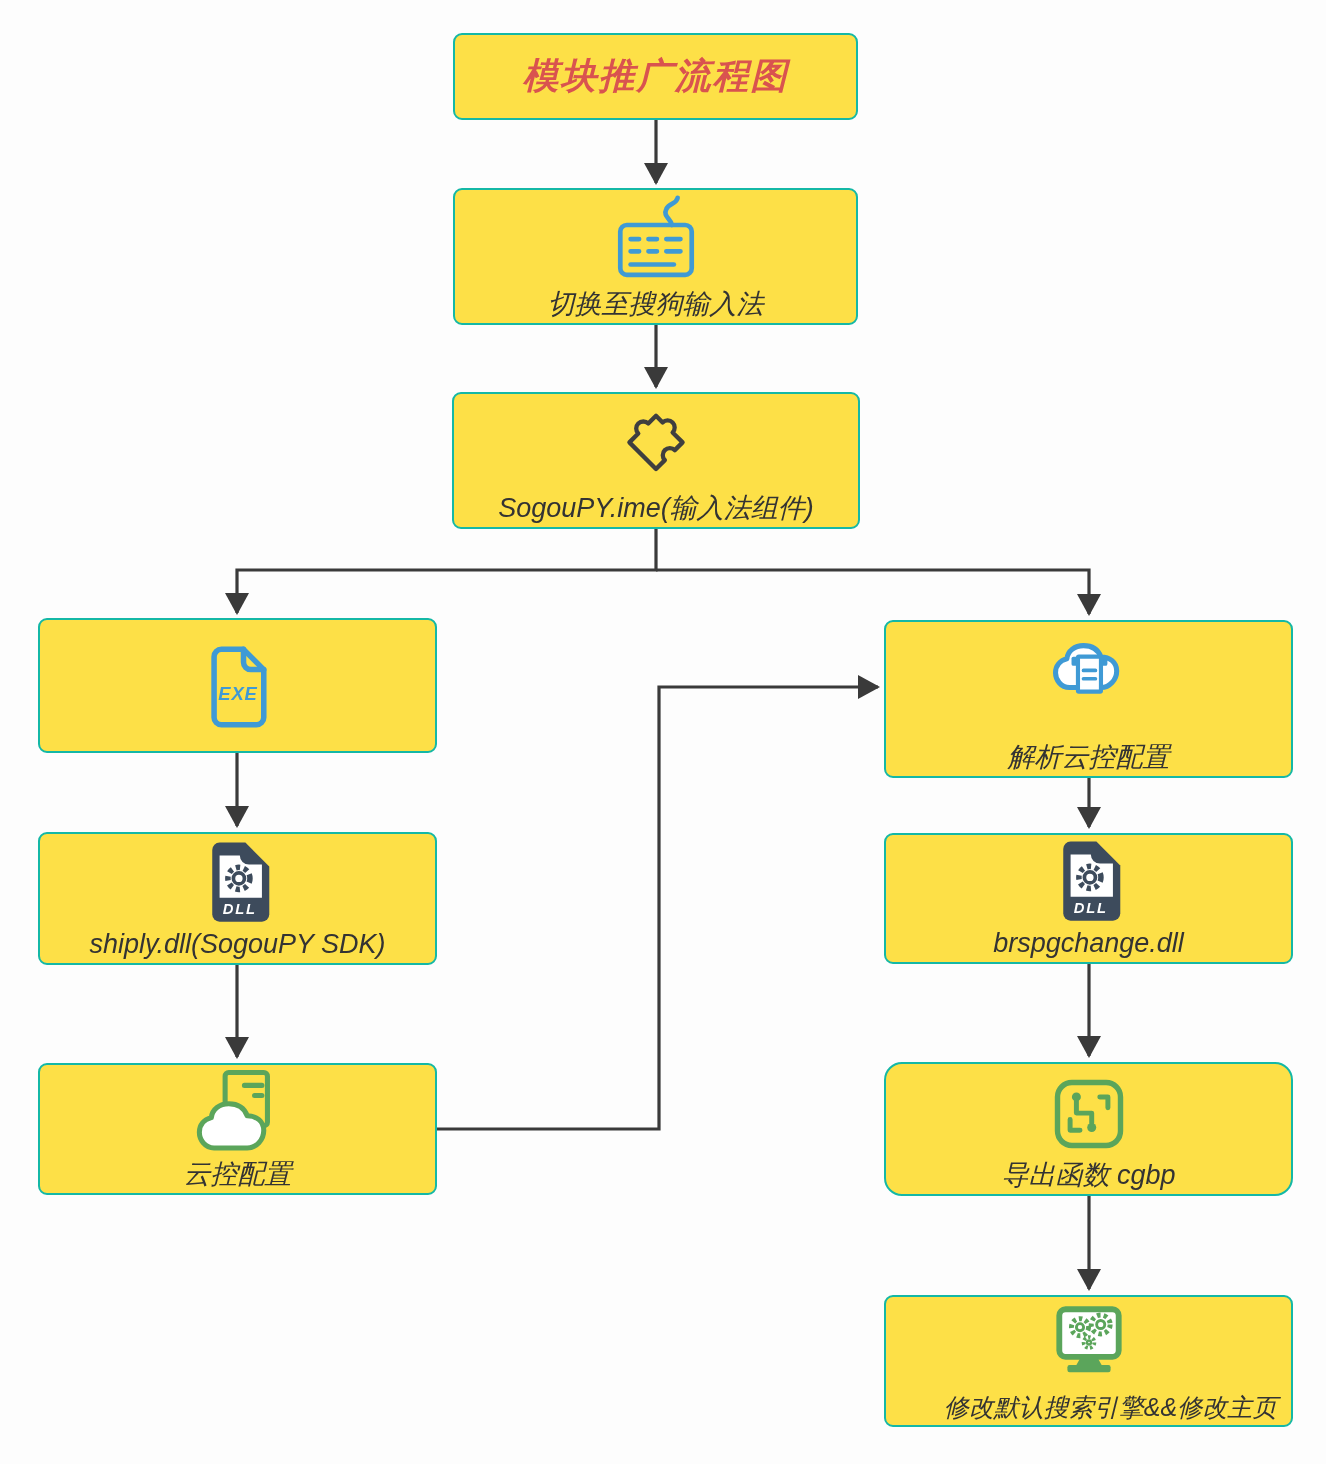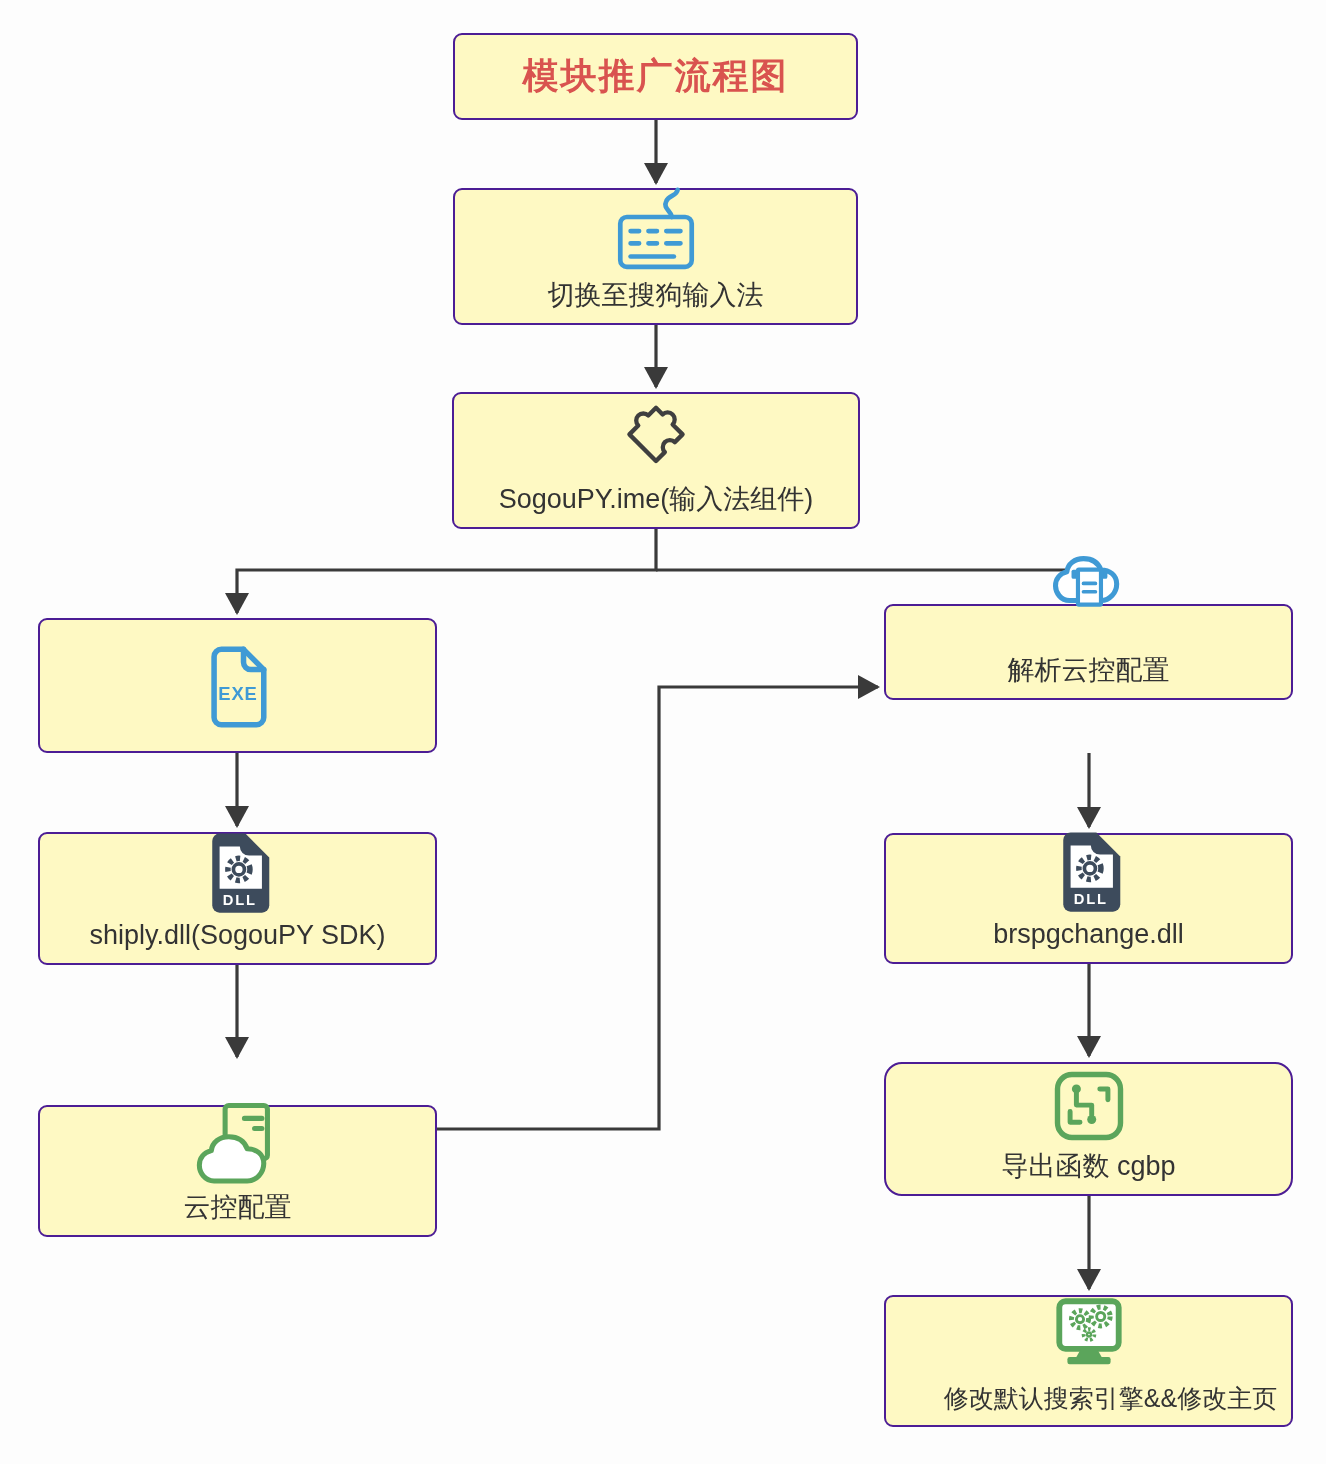--- a/index.html
+++ b/index.html
@@ -2,27 +2,28 @@
 <html><head>
 <meta charset="utf-8">
 <style>
   html,body{margin:0;padding:0;}
   body{
     width:1326px;height:1464px;position:relative;overflow:hidden;
     background:#fdfdfd;
     font-family:"Liberation Sans","DejaVu Sans",sans-serif;
   }
   .node{
-    position:absolute;background:#fef9c3;border:2px solid #4c1d95;border-radius:9px;
+    position:absolute;background:#fde047;border:2px solid #14b8a6;border-radius:9px;
     display:flex;flex-direction:column;align-items:center;justify-content:flex-end;
     box-sizing:border-box;
+    font-style:italic;
   }
   .icon-wrap{flex:1;display:flex;align-items:center;justify-content:center;padding-top:4px;}
   .label{
-    color:#333;font-size:27px;line-height:1.15;padding-bottom:12px;white-space:nowrap;
+    color:#333;font-size:27px;line-height:1.15;padding-bottom:3px;white-space:nowrap;
   }
   .label.small{font-size:25px;margin-left:44px;}
   .title-box{justify-content:center;align-items:center;}
   .title-text{color:#d9534f;font-size:36px;font-weight:bold;letter-spacing:2px;}
   #wires{position:absolute;left:0;top:0;width:1326px;height:1464px;pointer-events:none;}
   #wires polyline{fill:none;stroke:#3a3a3a;stroke-width:3.2px;}
   svg text{font-family:"Liberation Sans","DejaVu Sans",sans-serif;}
 </style>
 </head>
 <body>
@@ -93,34 +94,34 @@
       <path d="M30,6 H58 L84,32 V84 a8,8 0 0 1 -8,8 H30 a8,8 0 0 1 -8,-8 V14 a8,8 0 0 1 8,-8 Z" fill="#3d4b5c"></path>
       <path d="M30,20 H52 a10,10 0 0 0 10,10 H76 V66 H30 Z" fill="#ffffff"></path>
       <circle cx="51" cy="45" r="12" fill="none" stroke="#3d4b5c" stroke-width="6" stroke-dasharray="4.7 4.1"></circle>
       <circle cx="51" cy="45" r="6" fill="none" stroke="#3d4b5c" stroke-width="4"></circle>
       <text x="52" y="84" text-anchor="middle" font-size="16" font-weight="bold" fill="#ffffff" letter-spacing="2">DLL</text>
     </svg>
   </div>
   <span class="label">shiply.dll(SogouPY SDK)</span>
 </div>
 
-<div class="node" style="left:38px;top:1063px;width:399px;height:132px;margin-top:42px;">
+<div class="node" style="left:38px;top:1063px;width:399px;height:132px;">
   <div class="icon-wrap">
     <svg viewBox="0 0 100 100" width="92" height="92">
       <g fill="none" stroke="#5ba55b" stroke-width="5.5" stroke-linecap="round" stroke-linejoin="round">
         <rect x="36" y="6" width="46" height="58" rx="4"></rect>
         <path d="M57,20 H76 M68,31 H76"></path>
       </g>
       <path d="M24,88 C14,88 8,79 8,71 C8,63 13,57 21,55 C22,46 30,40 40,40 C50,40 57,45 60,53 C70,53 78,59 78,69 C78,79 70,88 60,88 Z" fill="#ffffff" stroke="#5ba55b" stroke-width="5.5" stroke-linejoin="round"></path>
     </svg>
   </div>
   <span class="label">云控配置</span>
 </div>
 
-<div class="node" style="left:884px;top:604px;width:409px;height:96px;gap:32px;">
+<div class="node" style="left:884px;top:620px;width:409px;height:158px;gap:32px;">
   <div class="icon-wrap">
     <svg viewBox="0 0 100 100" width="92" height="92">
       <g transform="translate(6,-8) scale(0.95)">
         <path d="M24,88 C14,88 8,79 8,71 C8,63 13,57 21,55 C22,46 30,40 40,40 C50,40 57,45 60,53 C70,53 78,59 78,69 C78,79 70,88 60,88 Z" fill="#ffffff" stroke="#3f9ad5" stroke-width="5.8" stroke-linejoin="round"></path>
       </g>
       <rect x="31" y="42" width="39" height="10" rx="2" fill="#3f9ad5"></rect>
       <rect x="38" y="42" width="25" height="38" rx="1" fill="#ffffff" stroke="#3f9ad5" stroke-width="4.5"></rect>
       <path d="M44,57 H57 M44,66 H57" fill="none" stroke="#3f9ad5" stroke-width="4" stroke-linecap="round"></path>
     </svg>
   </div>

